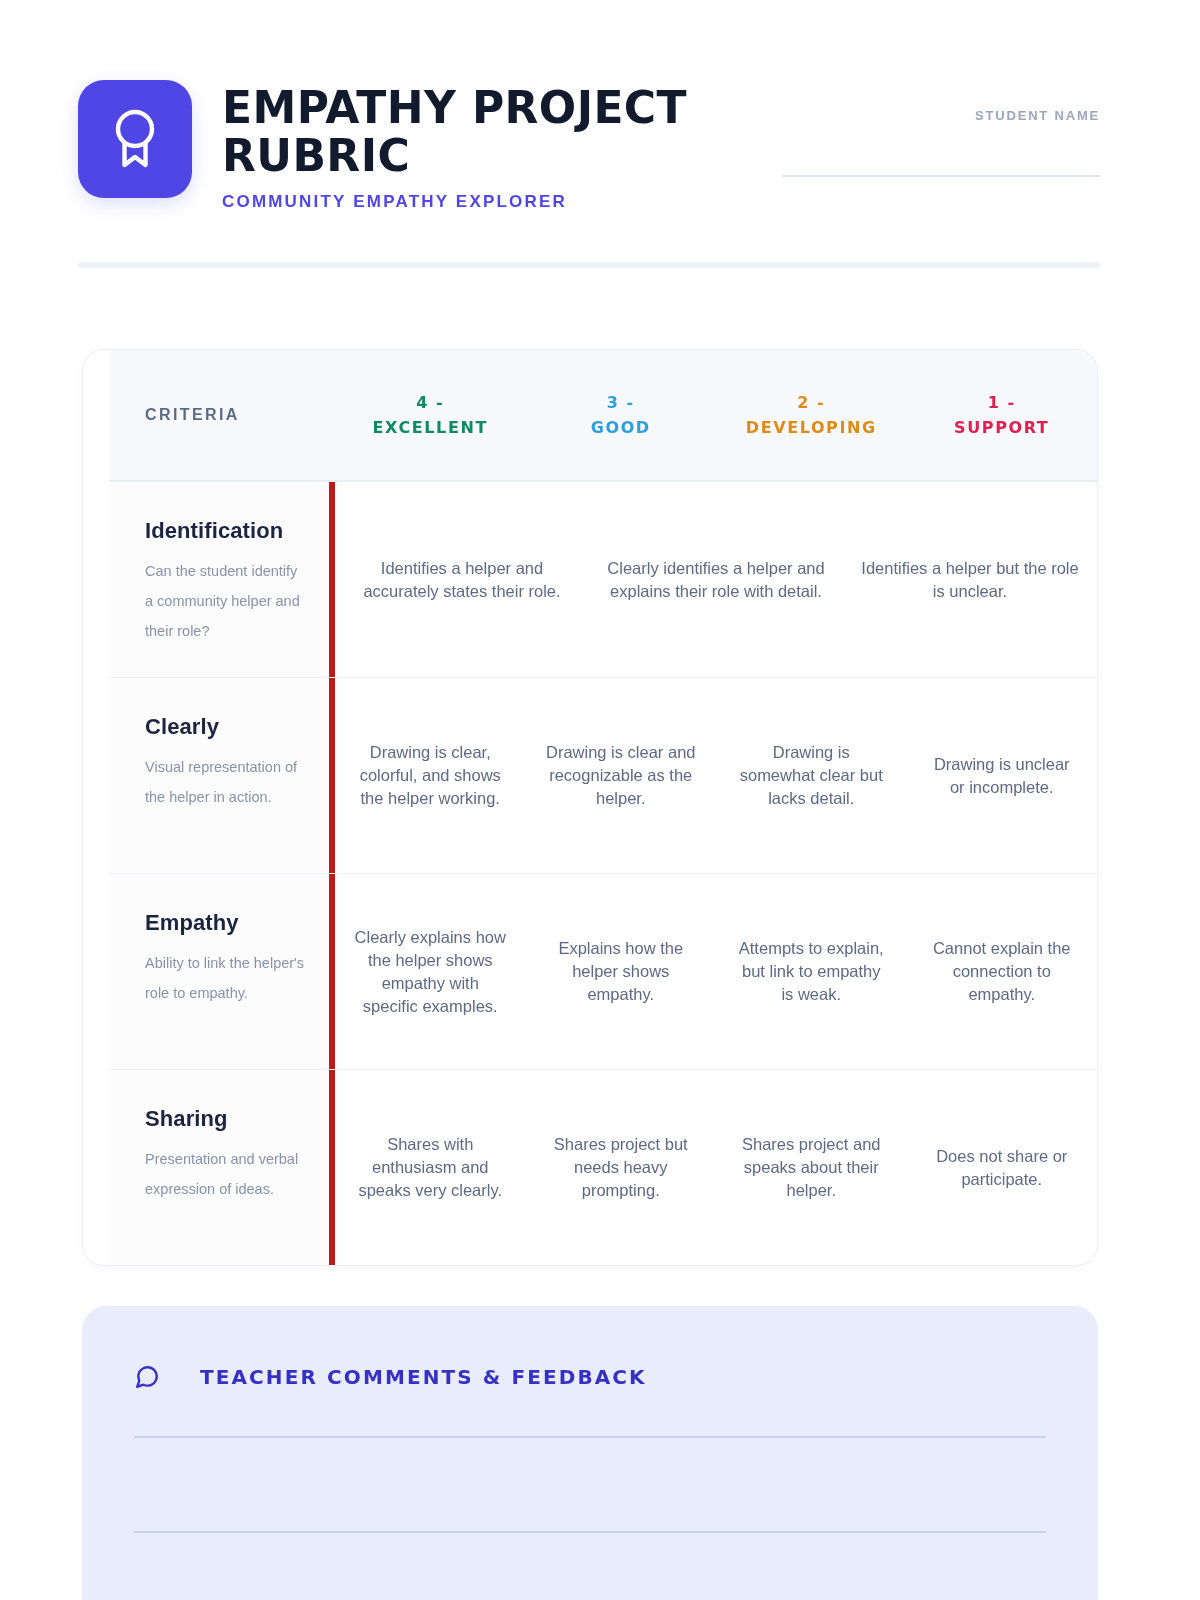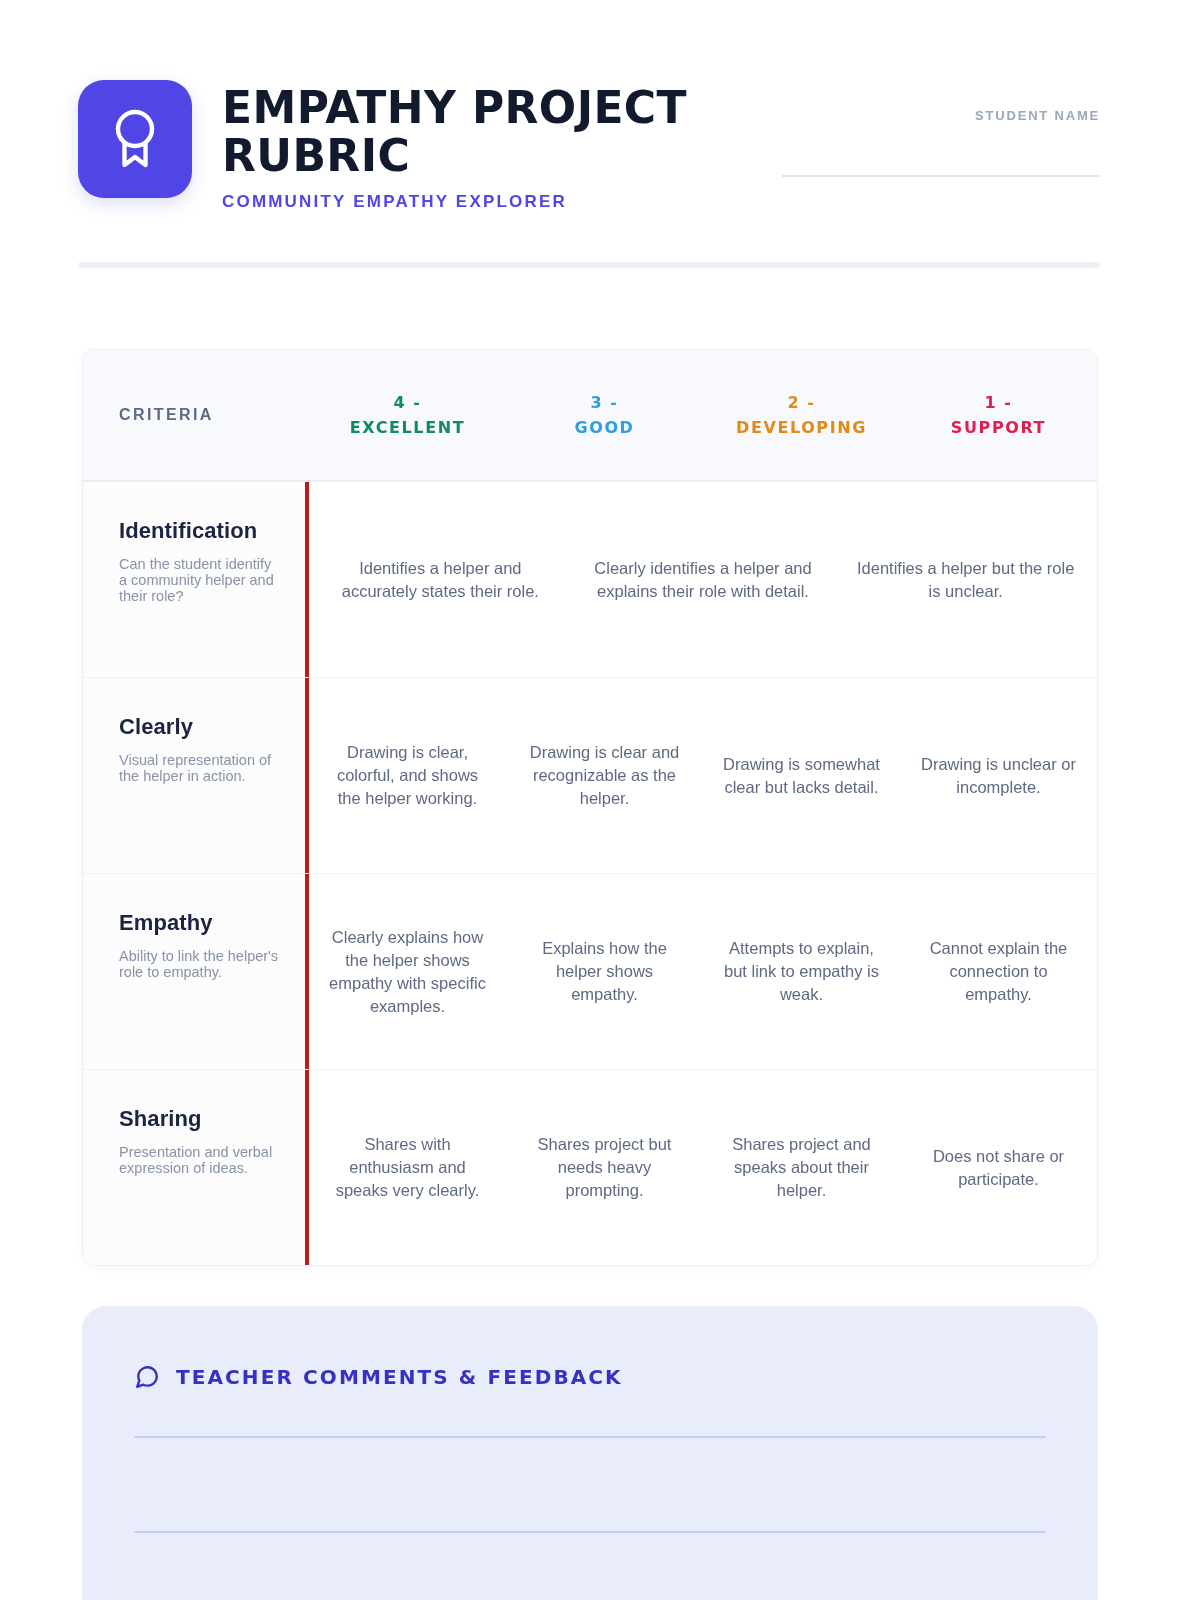--- a/index.html
+++ b/index.html
@@ -105,24 +105,25 @@
     border-radius: 3px;
   }
 
   
   .rubric-card {
     position: absolute;
     left: 82px;
     top: 349px;
     width: 1016px;
     border: 1px solid #eceff5;
-    border-radius: 12px;
+    border-radius: 22px;
     background: #ffffff;
     overflow: hidden;
     box-shadow: 0 2px 10px rgba(30,41,70,0.035);
+    padding-left: 26px;
   }
 
   .rubric-head {
     display: flex;
     background: #f7f9fc;
     border-bottom: 1px solid #e7ecf4;
     height: 131px;
     align-items: center;
   }
 
@@ -153,35 +154,35 @@
     display: flex;
     border-top: 1px solid #eef1f6;
     min-height: 196px;
   }
   .rubric-row:first-of-type { border-top: none; }
 
   .crit-cell {
     width: 226px;
     flex: 0 0 226px;
     background: #fcfcfd;
-    border-right: 4px solid #b91c1c;
+    border-right: 6px solid #b91c1c;
     padding: 36px 22px 30px 36px;
   }
 
   .crit-name {
     font-size: 22px;
     font-weight: 700;
     color: #1b2440;
     margin-bottom: 12px;
     letter-spacing: 0.1px;
   }
 
   .crit-desc {
     font-size: 14.5px;
-    line-height: 16px;
+    line-height: 30px;
     color: #8793a8;
   }
 
   .lvl-cell {
     flex: 1 1 0;
     padding: 30px 18px;
     display: flex;
     align-items: center;
     justify-content: center;
     text-align: center;
@@ -210,20 +211,21 @@
 
   .comments-icon { display: block; flex: 0 0 auto; }
 
   .comments-title {
     font-size: 20px;
     font-weight: 800;
     letter-spacing: 2.1px;
     color: #3730c4;
     text-transform: uppercase;
     font-family: "DejaVu Sans", "Liberation Sans", sans-serif;
+    margin-left: 24px;
   }
 
   .comment-lines { margin-top: 46px; }
 
   .comment-line {
     height: 2px;
     background: #c6cff4;
     border-radius: 1px;
     margin-bottom: 93px;
   }

